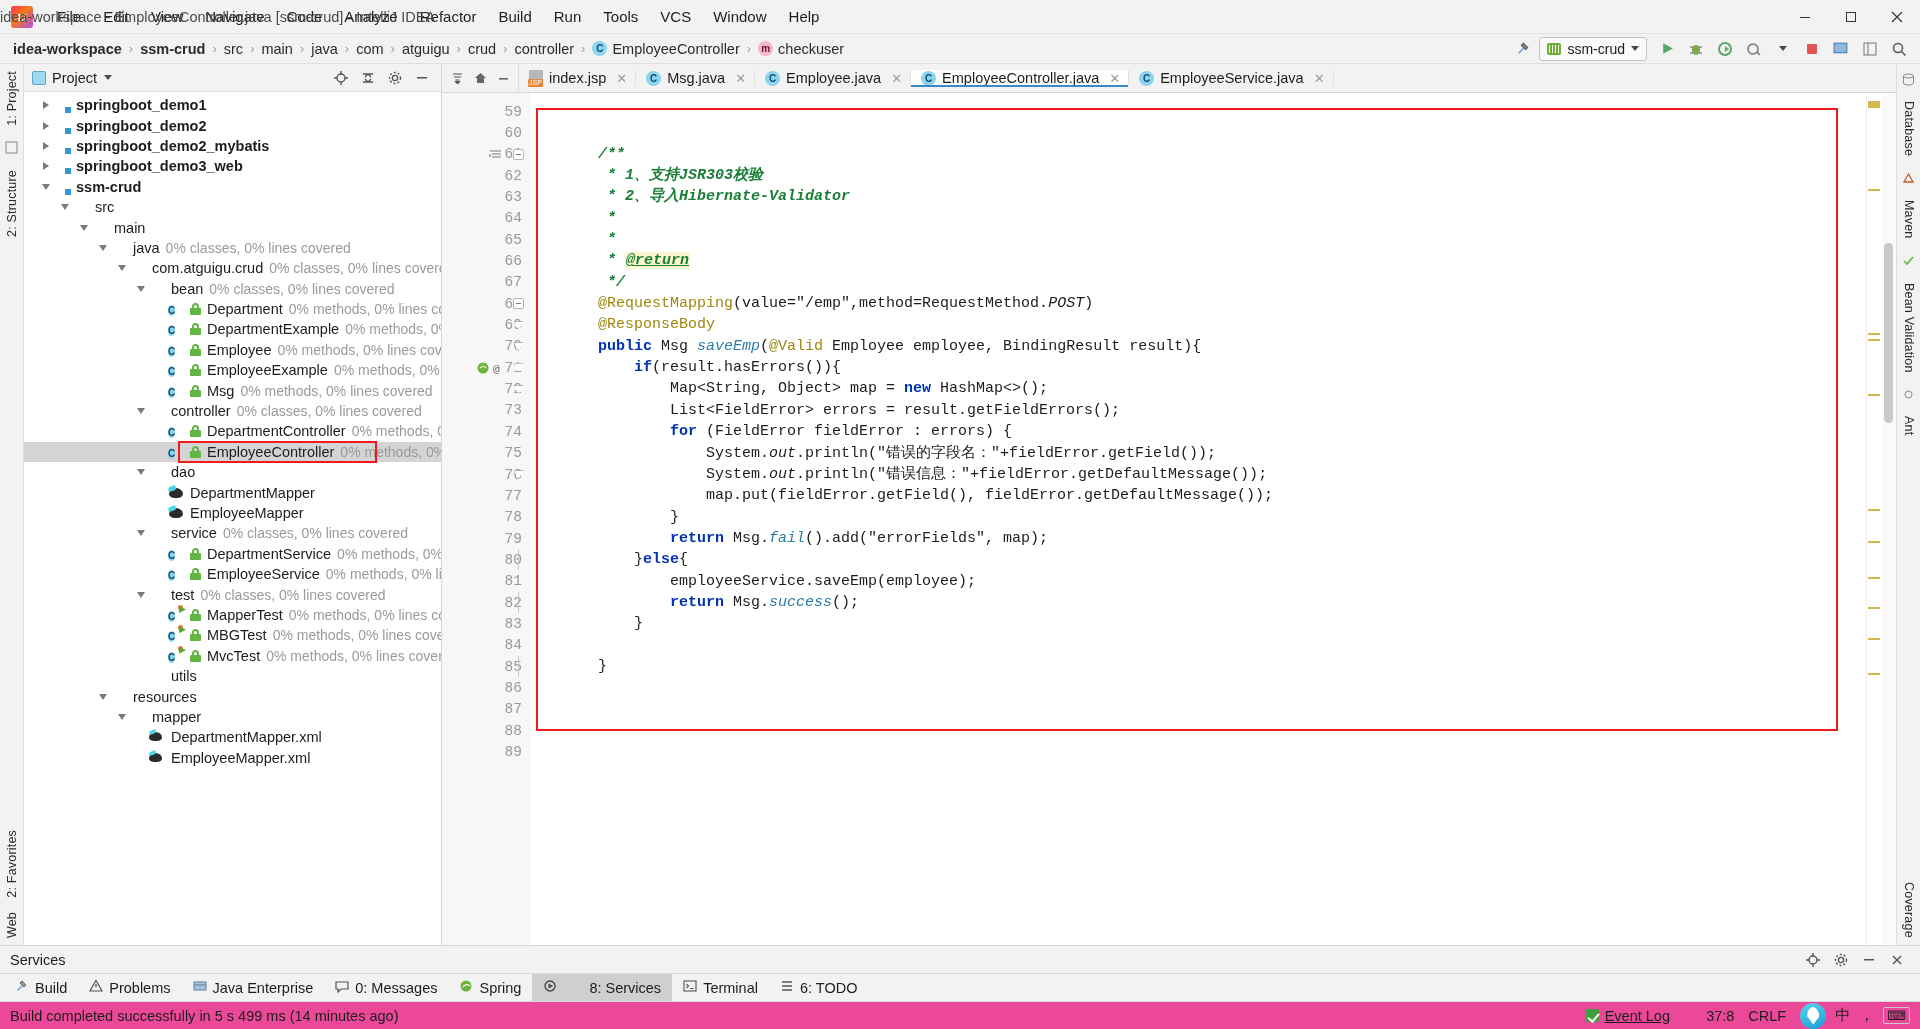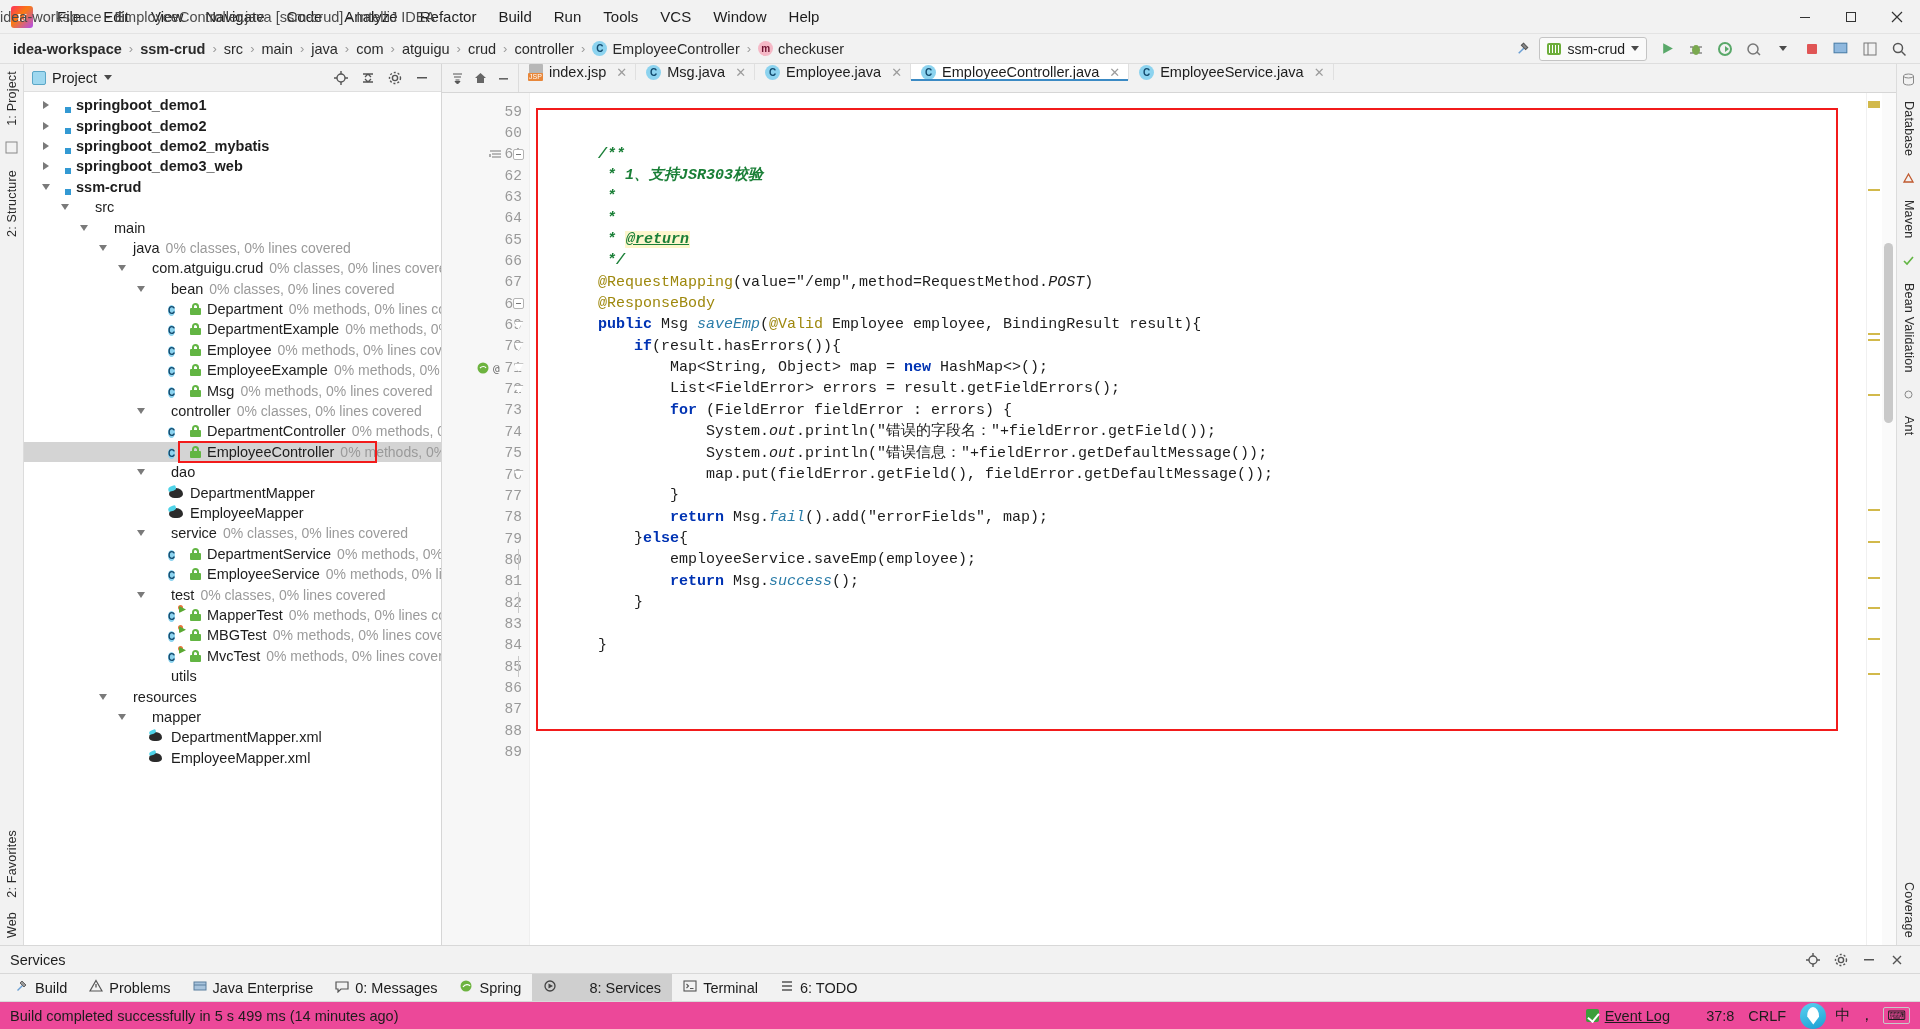--- a/index.html
+++ b/index.html
@@ -115,21 +115,21 @@
   .ic-xml .beak{position:absolute;left:0px;top:1px;width:7px;height:4px;background:#4fd3e8;border-radius:60% 20% 40% 20%;transform:rotate(-18deg);}
   .redbox-tree {
     position:absolute; border:2px solid #f21b1b; pointer-events:none;
   }
 
   
   .editor-col { flex:1; display:flex; flex-direction:column; min-width:0; background:#fff; }
   .tabs-row { height:29px; background:#f2f2f2; display:flex; align-items:stretch; border-bottom:1px solid #d6d6d6; flex:none;}
   .tabs-left { display:flex; align-items:center; padding:0 4px; gap:1px; border-right:1px solid #dcdcdc;}
   .tab-ic { width:22px;height:22px;display:flex;align-items:center;justify-content:center;border-radius:3px;}
-  .tabs { display:flex; align-items:flex-start; overflow:hidden; }
+  .tabs { display:flex; align-items:center; overflow:hidden; }
   .tab {
     display:flex; align-items:center; gap:6px; padding:0 8px 0 10px; font-size:14.5px;
     border-right:1px solid #e0e0e0; background:#f2f2f2; position:relative; white-space:nowrap;
   }
   .tab.active { background:#fff; }
   .tab.active:after { content:""; position:absolute; left:0; right:0; bottom:-1px; height:2px; background:#3b8ac4;}
   .tab .tclose { color:#9c9c9c; font-size:13px; margin-left:4px; }
   .ficon-jsp { width:14px;height:16px;background:#b7b7b7;position:relative;border-radius:1px;}
   .ficon-jsp:after{content:"JSP";position:absolute;left:-1px;bottom:-1px;font-size:7px;background:#e8873a;color:#fff;
       padding:0 1px;border-radius:1px;line-height:8px;font-family:"Liberation Sans",sans-serif;}
@@ -885,20 +885,21 @@
             <div class="gline">
               <span>89</span>
             </div>
           </div>
         <div class="code-wrap" id="codewrap">
           <div class="redbox-code" style="left:6px; top:15px; right:28px; height:623px;"></div>
         <div class="cline">&nbsp;</div>
             <div class="cline">&nbsp;</div>
             <div class="cline"><span class="jdoc">    /**</span></div>
             <div class="cline"><span class="jdoc">     * 1、支持JSR303校验</span></div>
+            <div class="cline"><span class="jdoc">     * 2、导入Hibernate-Validator</span></div>
             <div class="cline"><span class="jdoc">     *</span></div>
             <div class="cline"><span class="jdoc">     *</span></div>
             <div class="cline">     <span class="jdoc">*</span> <span class="jtag">@return</span></div>
             <div class="cline"><span class="jdoc">     */</span></div>
             <div class="cline">    <span class="ann">@RequestMapping</span>(<span class="plain">value=</span>"/emp",<span class="plain">method=RequestMethod.</span><span class="stat">POST</span>)</div>
             <div class="cline"><span class="ann">    @ResponseBody</span></div>
             <div class="cline">    <span class="kw">public</span> Msg <span class="mth">saveEmp</span>(<span class="ann">@Valid</span> Employee employee, BindingResult result){</div>
             <div class="cline">        <span class="kw">if</span>(result.hasErrors()){</div>
             <div class="cline">            Map&lt;String, Object&gt; map = <span class="kw">new</span> HashMap&lt;&gt;();</div>
             <div class="cline">            List&lt;FieldError&gt; errors = result.getFieldErrors();</div>

